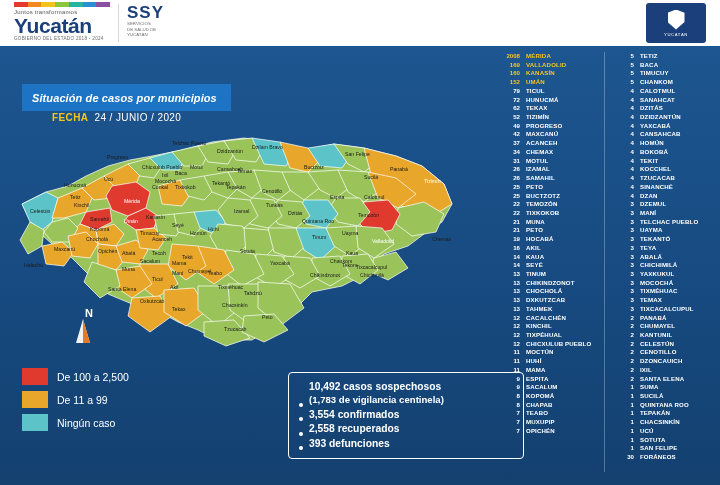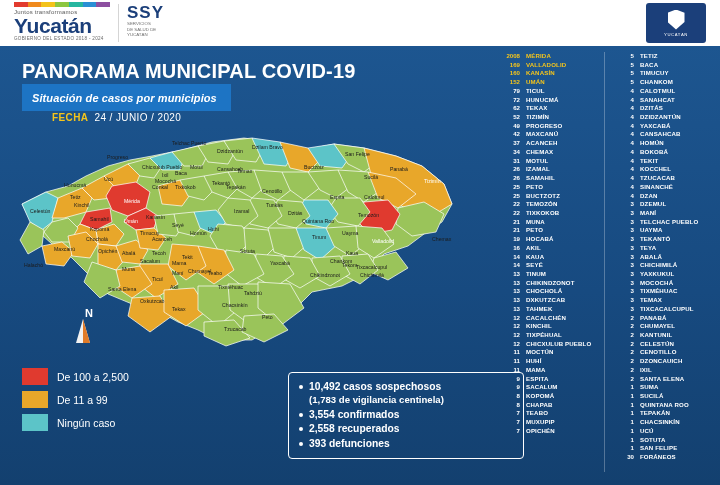--- a/index.html
+++ b/index.html
@@ -48,21 +48,21 @@
   .compass .arrow .b{position:absolute;left:7px;top:0;width:0;height:0;border-left:0 solid transparent;border-right:7px solid transparent;border-bottom:24px solid #e07b29;}
 
   
   .legend{position:absolute;left:22px;top:368px;width:200px;}
   .legend-row{display:flex;align-items:center;margin-bottom:6px;}
   .legend-swatch{width:26px;height:17px;margin-right:9px;display:block;}
   .legend-text{font-size:10.5px;color:#ffffff;}
 
   
   .summary{position:absolute;left:288px;top:372px;width:216px;border:1.6px solid #ffffff;border-radius:4px;padding:7px 8px 7px 10px;}
-  .sum-item{display:flex;align-items:flex-start;font-size:10.3px;color:#ffffff;font-weight:bold;line-height:13.4px;margin-bottom:1px;}
+  .sum-item{display:flex;align-items:flex-end;font-size:10.3px;color:#ffffff;font-weight:bold;line-height:13.4px;margin-bottom:1px;}
   .dot{width:4px;height:4px;border-radius:50%;background:#ffffff;margin:5px 6px 0 0;flex:0 0 auto;}
   .sub-line{display:block;font-weight:bold;font-size:9.6px;}
 
   
   .tbl{position:absolute;top:52px;font-size:6.1px;line-height:8.72px;color:#ffffff;}
   .tbl .row{display:flex;align-items:center;height:8.72px;}
   .tbl .num{width:22px;text-align:right;padding-right:6px;font-weight:bold;color:#ffffff;}
   .tbl .name{font-weight:bold;letter-spacing:.15px;white-space:nowrap;}
   .tbl.t1{left:498px;}
   .tbl.t2{left:612px;}
@@ -95,21 +95,20 @@
       <span class="ssy-sub">SERVICIOS</span>
       <span class="ssy-sub">DE SALUD DE</span>
       <span class="ssy-sub">YUCATÁN</span>
     </div>
     <div class="logo-right">
       <span class="crest"></span>
       <span class="crest-txt">YUCATÁN</span>
     </div>
   </div>
 
-  <div class="title">PANORAMA MUNICIPAL COVID-19</div>
   <div class="subtitle-box">
     <span class="subtitle">Situación de casos por municipios</span>
   </div>
   <div class="date-row">
     <span class="date-label">FECHA</span>
     <span class="date-value">24 / JUNIO / 2020</span>
   </div>
 
   <div class="map-wrap">
     <svg class="map-svg" width="470" height="230" viewBox="0 0 470 230">

